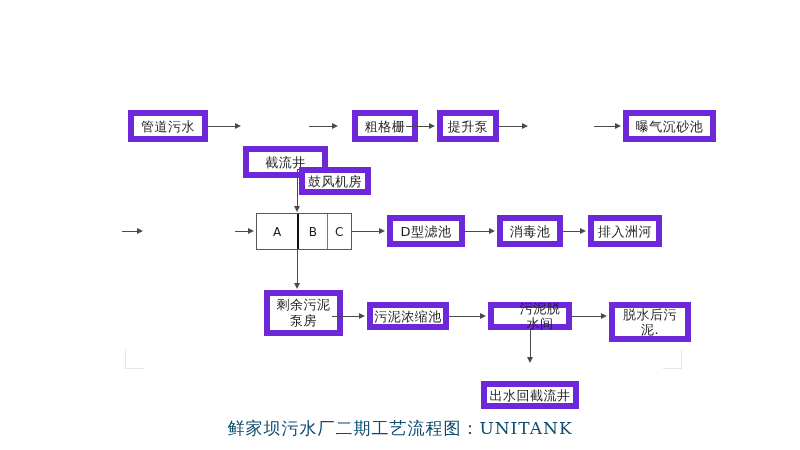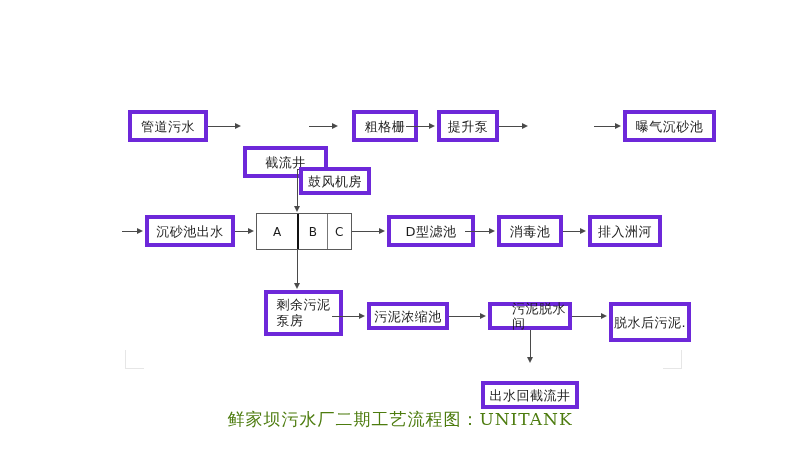--- a/index.html
+++ b/index.html
@@ -17,26 +17,27 @@
   #canvas {
     position: absolute;
     left: 0; top: 0;
     width: 800px;
     height: 450px;
   }
   
   .node {
     position: absolute;
     box-sizing: border-box;
-    border: 4px solid #6d28d9;
+    border: 6px solid #6d28d9;
     background: #ffffff;
     color: #1c1c1c;
     display: flex;
     align-items: center;
     justify-content: center;
+    text-align: center;
     font-size: 13px;
     line-height: 15px;
     letter-spacing: 0.5px;
     white-space: pre-line;
     font-family: "DejaVu Sans", "Liberation Sans", sans-serif;
   }
   .node.two-line { line-height: 16px; }
   
   .unitank {
     position: absolute;
@@ -135,35 +136,34 @@
 
   <div class="node" style="left:299px; top:167px; width:72px; height:28px;">鼓风机房</div>
 
   <div class="conn-h" style="left:297px; top:169px; width:2px;"></div>
   <div class="conn-v" style="left:297px; top:169px; height:38px;"></div>
   <div class="arrow-d" style="left:293.5px; top:206px;"></div>
 
   <div class="conn-h" style="left:122px; top:231px; width:16px;"></div>
   <div class="arrow-r" style="left:137px; top:227.5px;"></div>
 
-  <div class="node" style="left:145px; top:215px; width:90px; height:32px;">沉砂池出水</div>
 
   <div class="conn-h" style="left:235px; top:231px; width:14px;"></div>
   <div class="arrow-r" style="left:248px; top:227.5px;"></div>
 
   <div class="unitank" style="left:256px; top:213px; width:96px; height:37px;">
     <div class="cell" style="width:41px;">A</div>
     <div class="cell div-strong" style="width:30px;">B</div>
     <div class="cell div-thin" style="width:25px;">C</div>
   </div>
 
   <div class="conn-h" style="left:352px; top:231px; width:28px;"></div>
   <div class="arrow-r" style="left:379px; top:227.5px;"></div>
 
-  <div class="node" style="left:387px; top:215px; width:88px; height:32px;">D型滤池</div>
+  <div class="node" style="left:387px; top:215px; width:78px; height:32px;">D型滤池</div>
 
   <div class="conn-h" style="left:465px; top:231px; width:25px;"></div>
   <div class="arrow-r" style="left:489px; top:227.5px;"></div>
 
   <div class="node" style="left:497px; top:215px; width:66px; height:32px;">消毒池</div>
 
   <div class="conn-h" style="left:563px; top:231px; width:18px;"></div>
   <div class="arrow-r" style="left:580px; top:227.5px;"></div>
 
   <div class="node" style="left:588px; top:215px; width:74px; height:32px;">排入洲河</div>
@@ -189,13 +189,13 @@
 
   <div class="node" style="left:609px; top:302px; width:82px; height:40px;">脱水后污泥.</div>
 
   <div class="conn-v" style="left:530px; top:330px; height:28px;"></div>
   <div class="arrow-d" style="left:526.5px; top:357px;"></div>
 
   <div class="node" style="left:481px; top:364px; width:98px; height:28px;margin-top:17px;">出水回截流井</div>
 
 </div>
 
-<div id="caption" style="color: #4d7c0f;">鲜家坝污水厂二期工艺流程图：UNITANK</div>
+<div id="caption" style="color: #0c4a6e; margin-top: 9px;">鲜家坝污水厂二期工艺流程图：UNITANK</div>
 
 </body></html>

